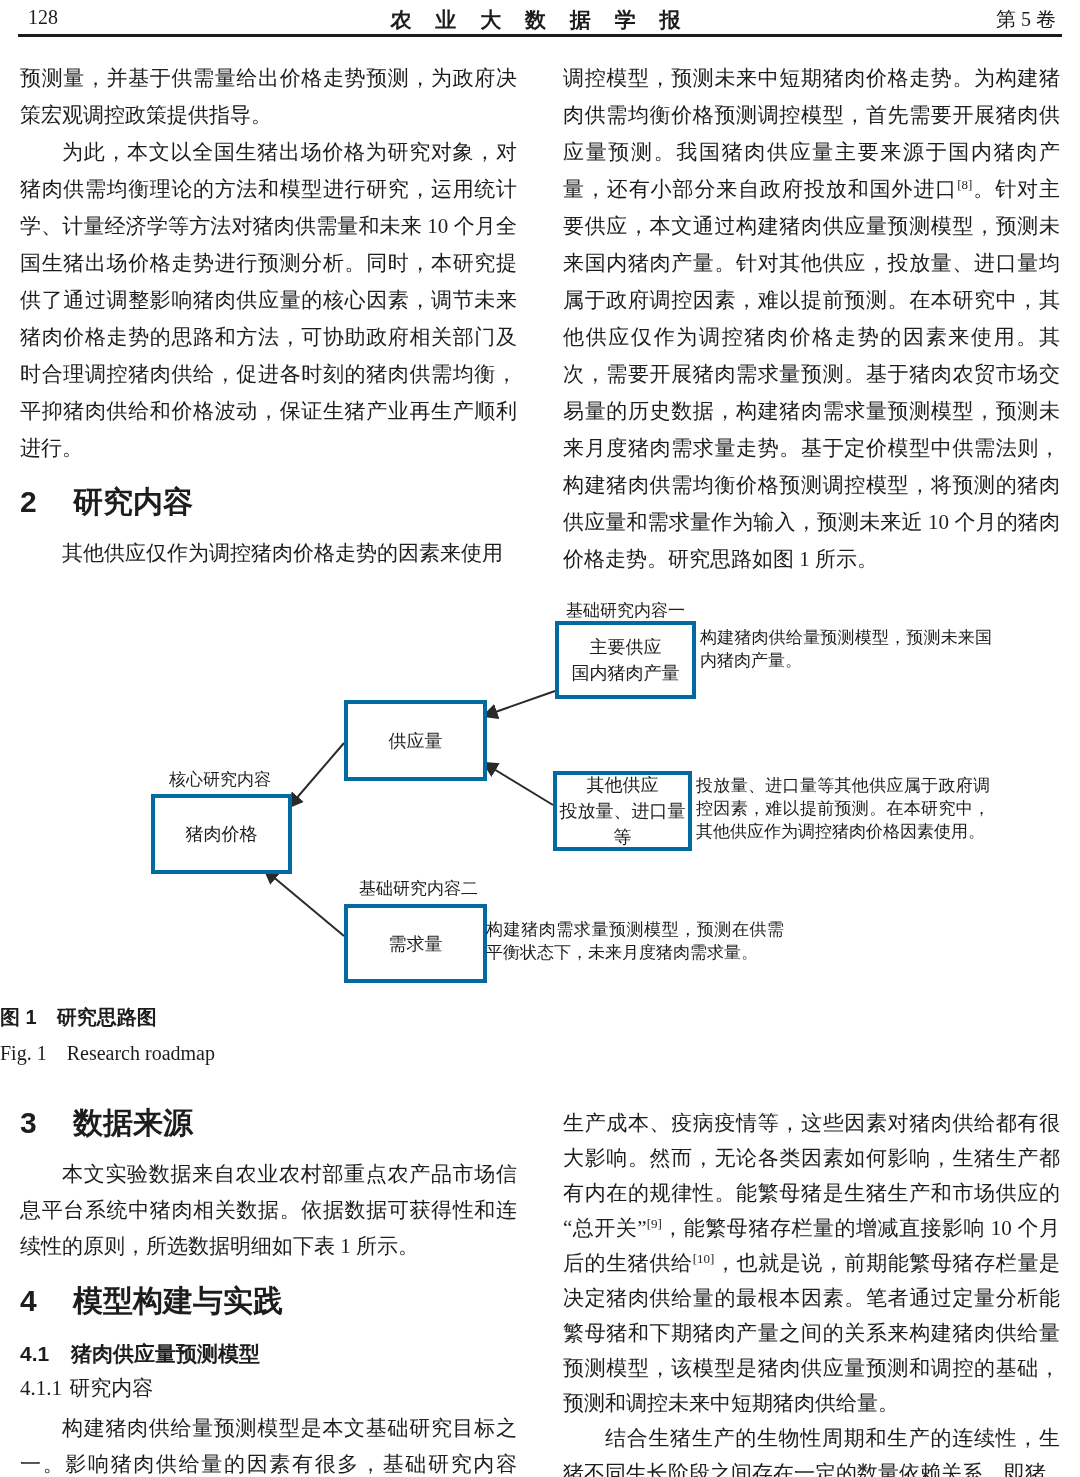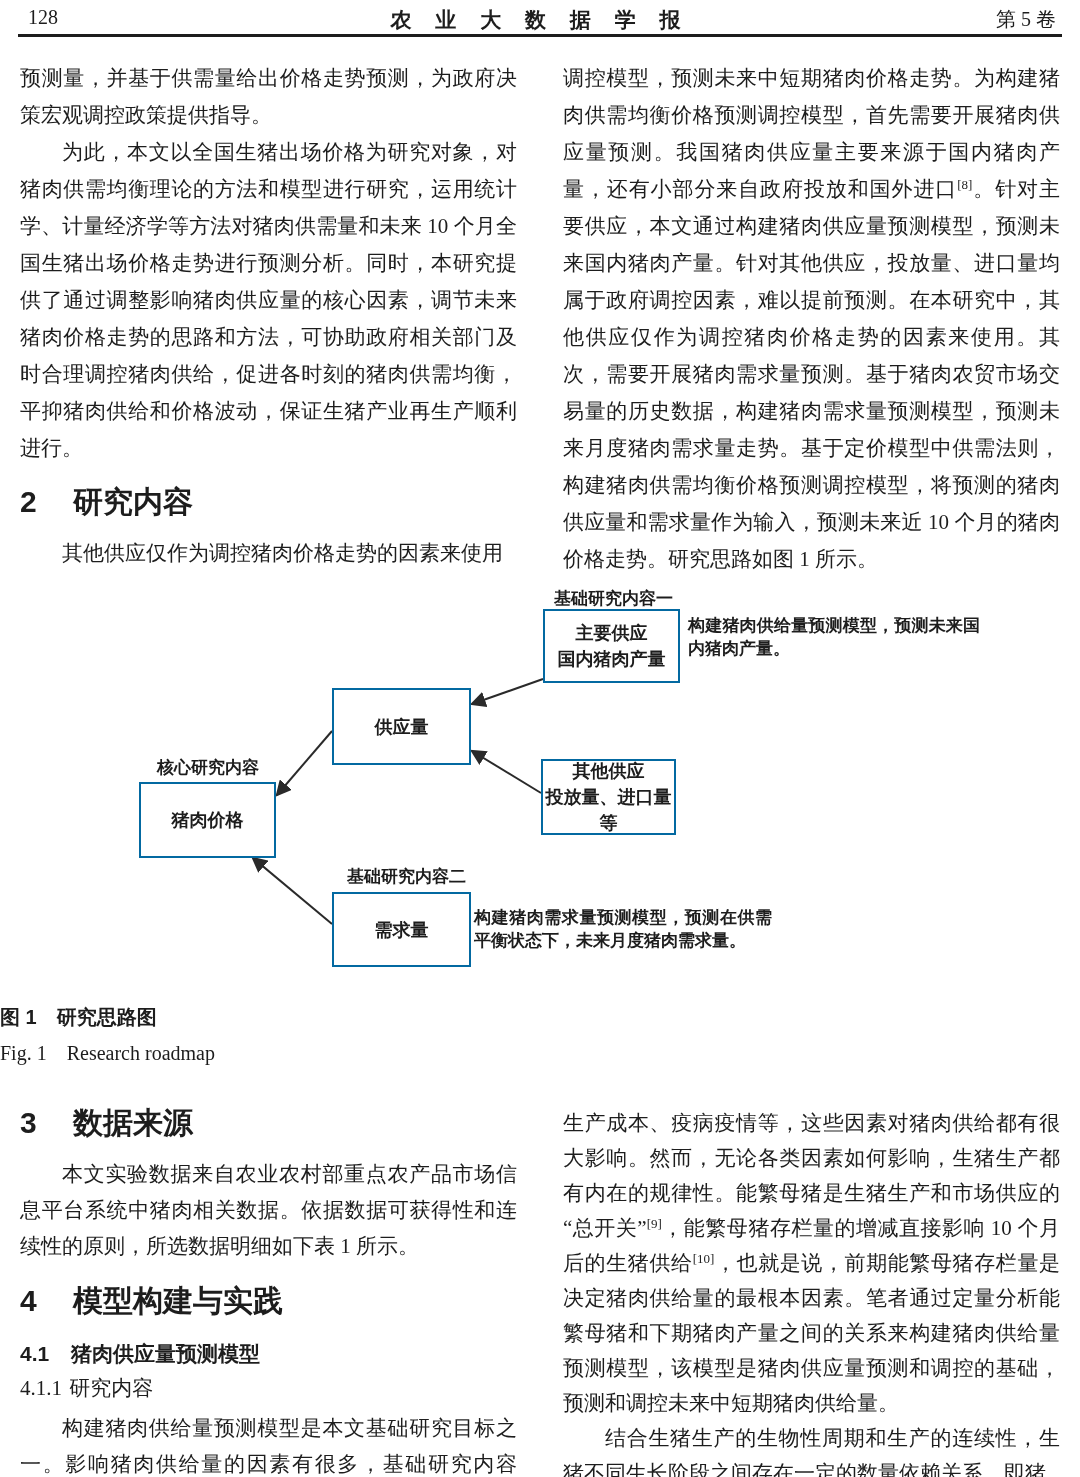--- a/index.html
+++ b/index.html
@@ -35,23 +35,23 @@
   .sec-3{margin:4px 0 14px 0;}
   .sec-4{margin:18px 0 10px 0;}
   .subsec{font-family:"Liberation Sans","DejaVu Sans",sans-serif;font-weight:700;
           font-size:21px;line-height:28px;margin:20px 0 6px 0;}
   .subsec .num{margin-right:16px;}
   .subsubsec{font-family:"Liberation Serif","DejaVu Serif",serif;font-weight:400;
              font-size:21px;line-height:28px;margin:6px 0 8px 0;}
   .subsubsec .num{margin-right:2px;}
 
   
-  .fig{position:absolute;left:0;top:570px;width:968px;height:420px;margin:4px;font-weight:bold;}
+  .fig{position:absolute;left:0;top:570px;width:968px;height:420px;margin:16px;}
   .fig svg{position:absolute;left:0;top:0;}
-  .fbox{position:absolute;border:2px solid #0369a1;background:#fff;
+  .fbox{position:absolute;border:4px solid #0369a1;background:#fff;
         display:flex;flex-direction:column;align-items:center;justify-content:center;
         font-size:18px;line-height:26px;text-align:center;}
   .flabel{position:absolute;font-size:17px;white-space:nowrap;}
   .fann{position:absolute;font-size:17px;line-height:23px;text-align:justify;}
   .cap{position:absolute;left:0;width:100%;text-align:left;white-space:pre;}
   .cap-zh{top:1004px;font-family:"Liberation Sans","DejaVu Sans",sans-serif;
           font-weight:700;font-size:20px;}
   .cap-en{top:1040px;font-size:20px;}
 </style>
 </head>
@@ -115,20 +115,21 @@
       <span>投放量、进口量等</span>
     </div>
     <div class="fbox" style="left:135px;top:208px;width:133px;height:72px;">
       <span>猪肉价格</span>
     </div>
     <div class="fbox" style="left:328px;top:318px;width:135px;height:71px;">
       <span>需求量</span>
     </div>
 
     <div class="fann" style="left:684px;top:40px;width:292px;">构建猪肉供给量预测模型，预测未来国内猪肉产量。</div>
+    <div class="fann" style="left:680px;top:188px;width:294px;">投放量、进口量等其他供应属于政府调控因素，难以提前预测。在本研究中，其他供应作为调控猪肉价格因素使用。</div>
     <div class="fann" style="left:470px;top:332px;width:298px;">构建猪肉需求量预测模型，预测在供需平衡状态下，未来月度猪肉需求量。</div>
   </figure>
 
   <div class="cap cap-zh">图 1　研究思路图</div>
   <div class="cap cap-en">Fig. 1　Research roadmap</div>
 
   <section class="col col-l-bot">
     <h2 class="sec sec-3">
       <span class="num">3</span>
       <span class="ttl">数据来源</span>

